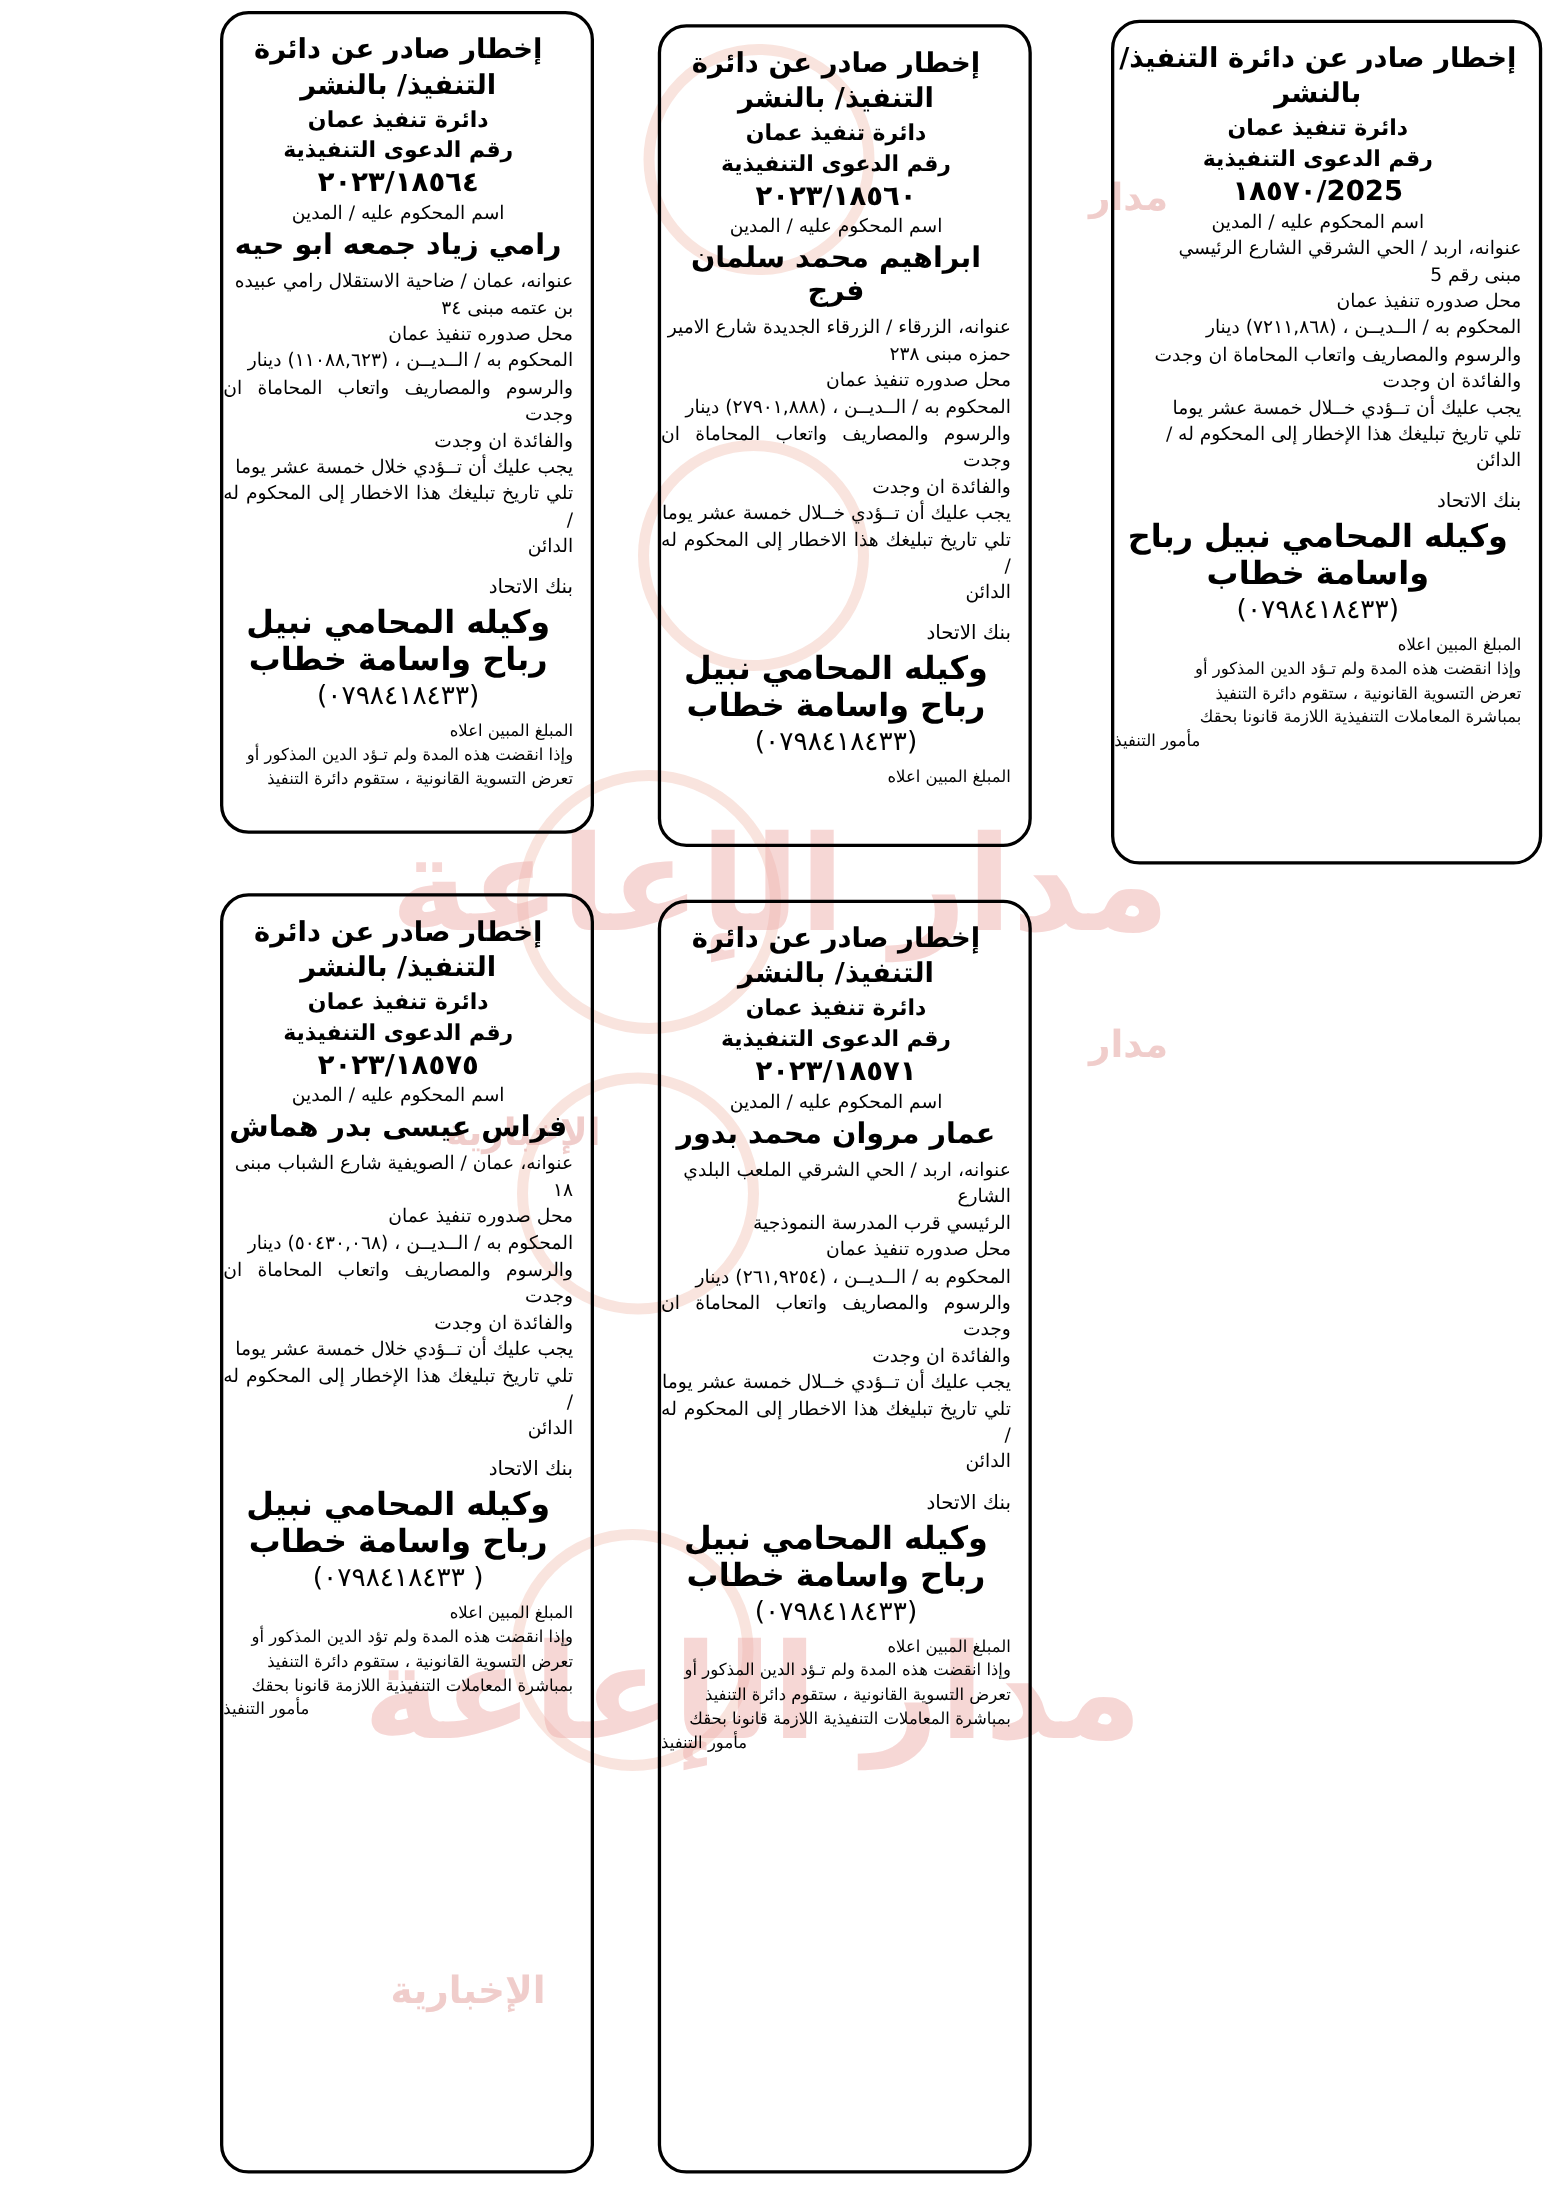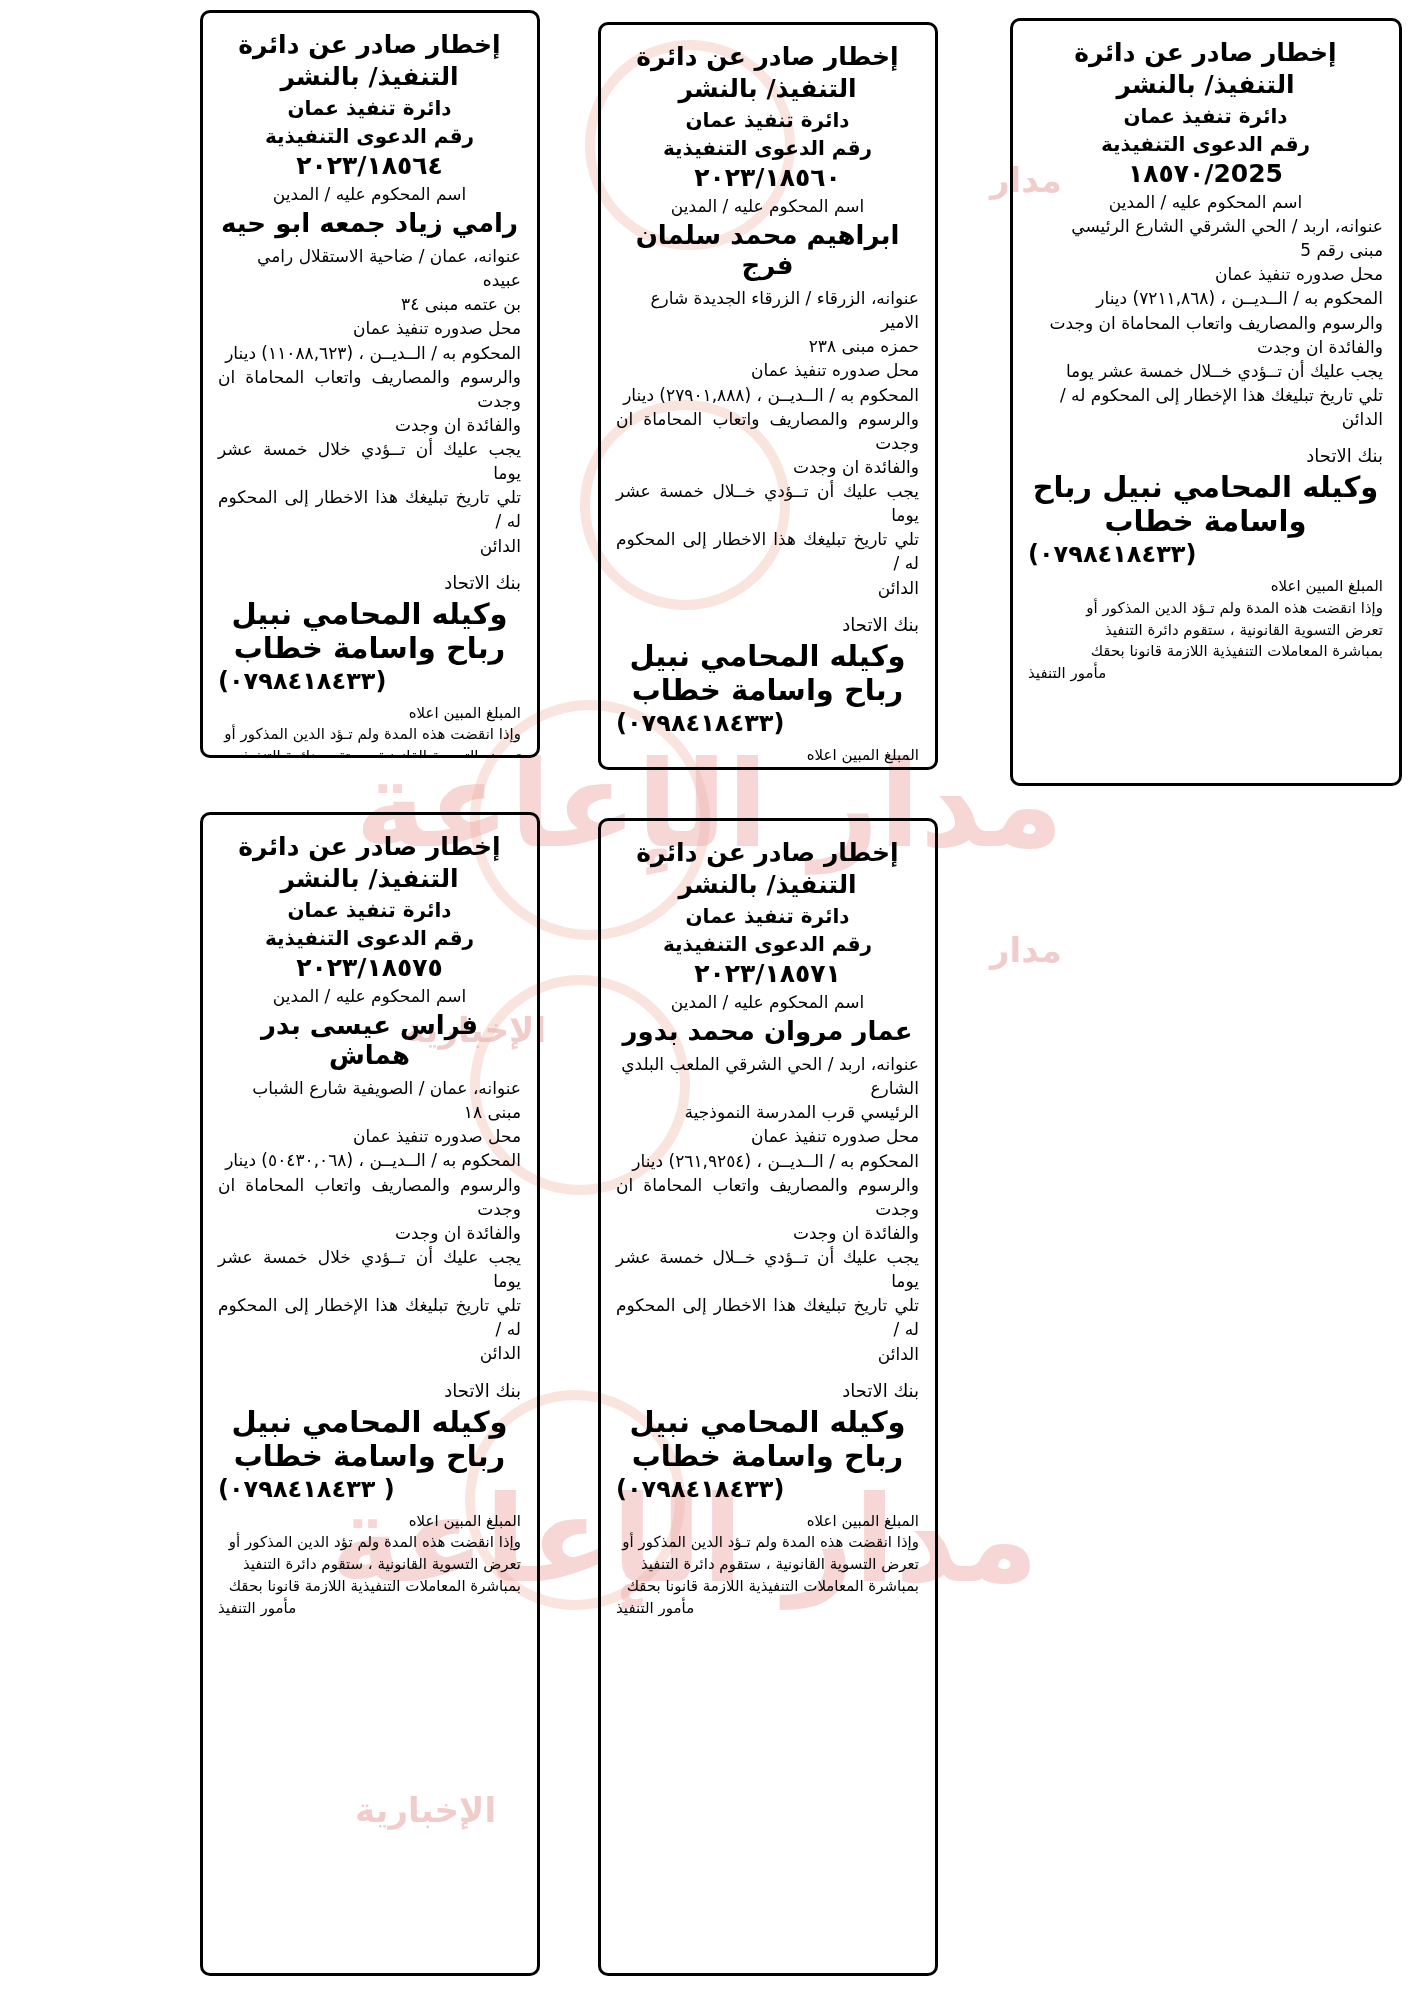--- a/index.html
+++ b/index.html
@@ -46,24 +46,24 @@
     position: absolute;
     border-radius: 50%;
     border: 10px solid #f3c9bd;
     opacity: .5;
   }
 
   
   .card {
     position: absolute;
     border: 3px solid #000;
-    border-radius: 10px;
+    border-radius: 26px;
     background: transparent;
     box-sizing: border-box;
-    padding: 14px 16px 12px 15px;
+    padding: 14px 16px 12px 0;
     z-index: 2;
     overflow: hidden;
   }
   .card * { box-sizing: border-box; }
 
   .title {
     font-size: 25px;
     font-weight: bold;
     text-align: center;
     line-height: 1.28;
@@ -107,22 +107,22 @@
     margin: 14px 0 4px 0;
   }
   .agent {
     font-size: 29px;
     font-weight: bold;
     text-align: center;
     margin: 2px 0 2px 0;
   }
   .phone {
     font-size: 24px;
-    font-weight: bold;
-    text-align: left;
+    font-weight: normal;
+    text-align: center;
     margin: 2px 0 8px 0;
   }
   .note {
     font-size: 15px;
     line-height: 1.45;
     text-align: justify;
     margin: 0;
   }
 
   

